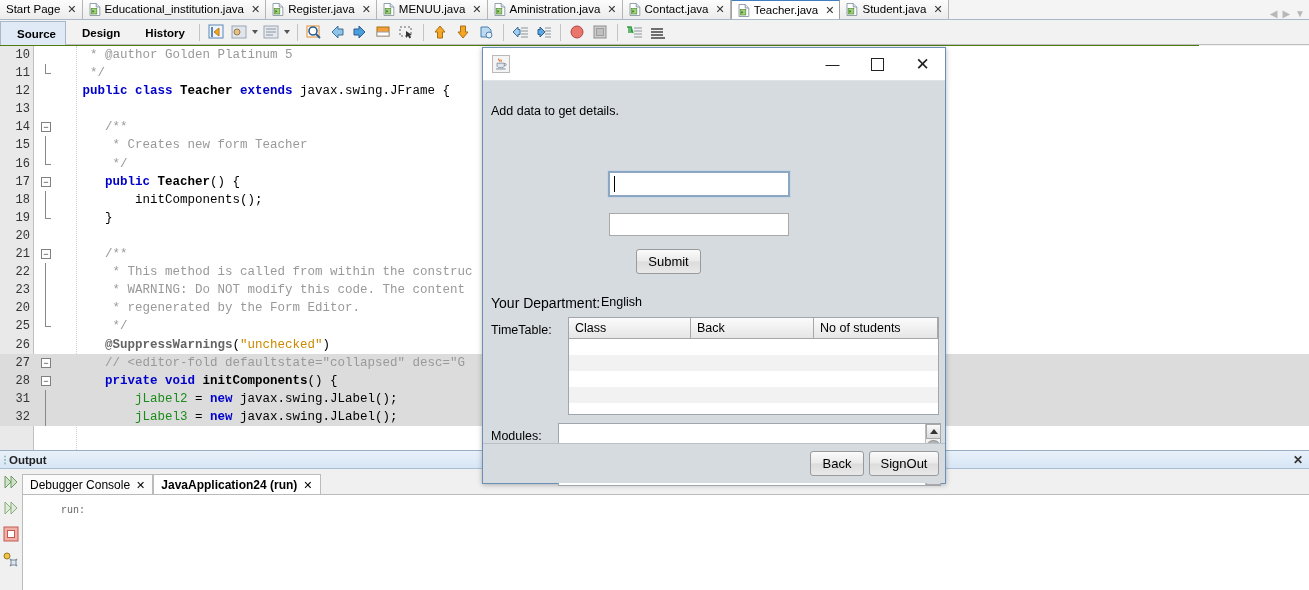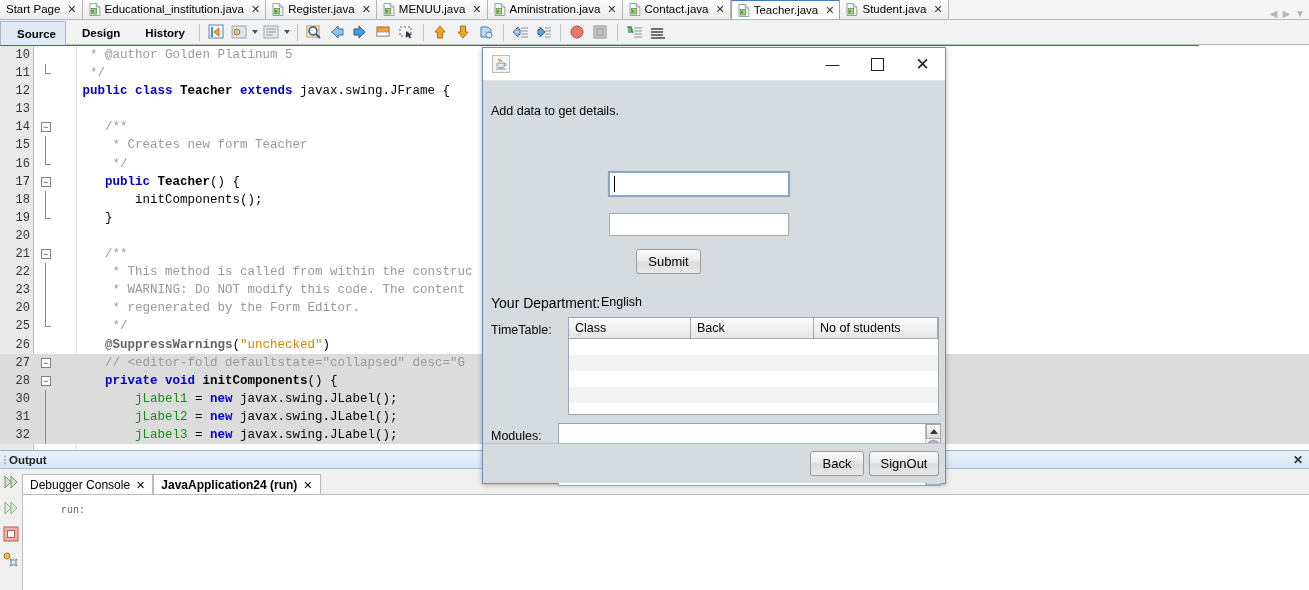--- a/index.html
+++ b/index.html
@@ -567,21 +567,20 @@
         <div class="crow"><span class="lnum">19</span><span class="foldline" style="top: 0px; height: 9px;"></span><span class="foldend" style="top: 9px;"></span><span class="ctext"><span class="plain">      }</span></span></div>
         <div class="crow"><span class="lnum">20</span><span class="ctext"><span class="plain"></span></span></div>
         <div class="crow"><span class="lnum">21</span><span class="foldbox">−</span><span class="ctext"><span class="cmt">      /**</span></span></div>
         <div class="crow"><span class="lnum">22</span><span class="foldline" style="top: 0px; height: 100%;"></span><span class="ctext"><span class="cmt">       * This method is called from within the construc</span></span></div>
         <div class="crow"><span class="lnum">23</span><span class="foldline" style="top: 0px; height: 100%;"></span><span class="ctext"><span class="cmt">       * WARNING: Do NOT modify this code. The content</span></span></div>
         <div class="crow"><span class="lnum">20</span><span class="foldline" style="top: 0px; height: 100%;"></span><span class="ctext"><span class="cmt">       * regenerated by the Form Editor.</span></span></div>
         <div class="crow"><span class="lnum">25</span><span class="foldline" style="top: 0px; height: 9px;"></span><span class="foldend" style="top: 9px;"></span><span class="ctext"><span class="cmt">       */</span></span></div>
         <div class="crow"><span class="lnum">26</span><span class="ctext"><span class="ann">      @SuppressWarnings</span><span class="plain">(</span><span class="str">"unchecked"</span><span class="plain">)</span></span></div>
         <div class="crow shaded"><span class="lnum">27</span><span class="foldbox">−</span><span class="ctext"><span class="cmt">      // &lt;editor-fold defaultstate="collapsed" desc="G</span></span></div>
         <div class="crow shaded"><span class="lnum">28</span><span class="foldbox">−</span><span class="ctext"><span class="kw">      private </span><span class="kw">void </span><span class="cls">initComponents</span><span class="plain">() {</span></span></div>
-        <div class="crow shaded"><span class="lnum">30</span><span class="foldline" style="top: 0px; height: 100%;"></span><span class="ctext"><span class="fld">          jLabel1 </span><span class="plain">= </span><span class="kw">new </span><span class="plain">javax.swing.JLabel();</span></span></div>
         <div class="crow shaded"><span class="lnum">31</span><span class="foldline" style="top: 0px; height: 100%;"></span><span class="ctext"><span class="fld">          jLabel2 </span><span class="plain">= </span><span class="kw">new </span><span class="plain">javax.swing.JLabel();</span></span></div>
         <div class="crow shaded"><span class="lnum">32</span><span class="foldline" style="top: 0px; height: 100%;"></span><span class="ctext"><span class="fld">          jLabel3 </span><span class="plain">= </span><span class="kw">new </span><span class="plain">javax.swing.JLabel();</span></span></div>
       </div>
   </div>
 
   <div class="outputwin">
     <div class="outhdr">
       <span class="grip">⋮</span>
       <span>Output</span>
       <span class="outclose">✕</span>

